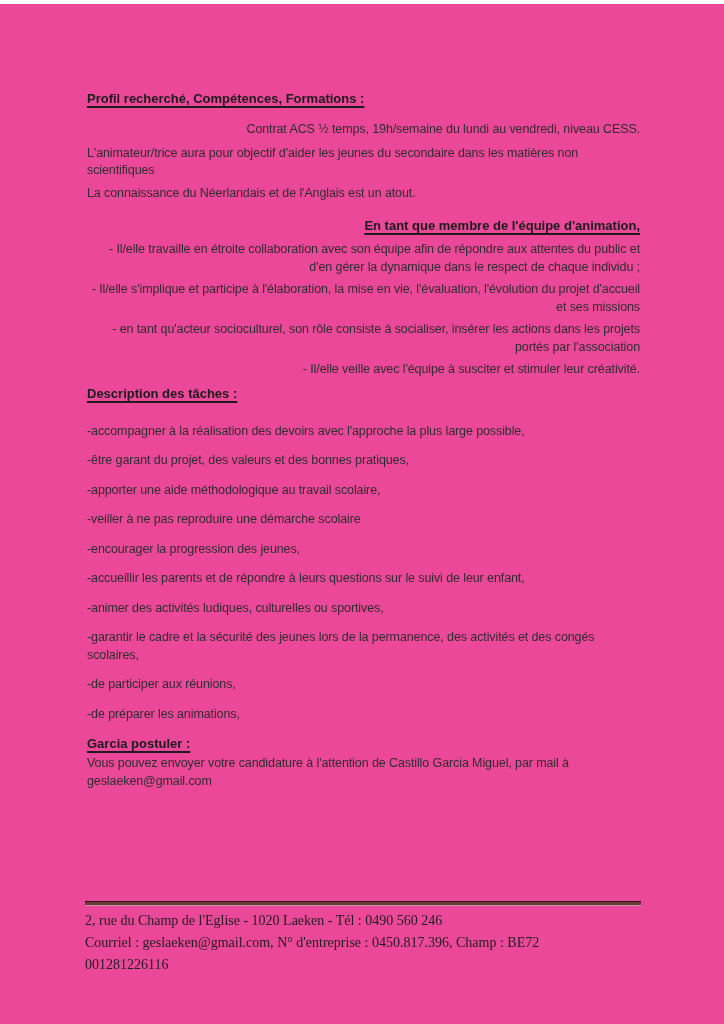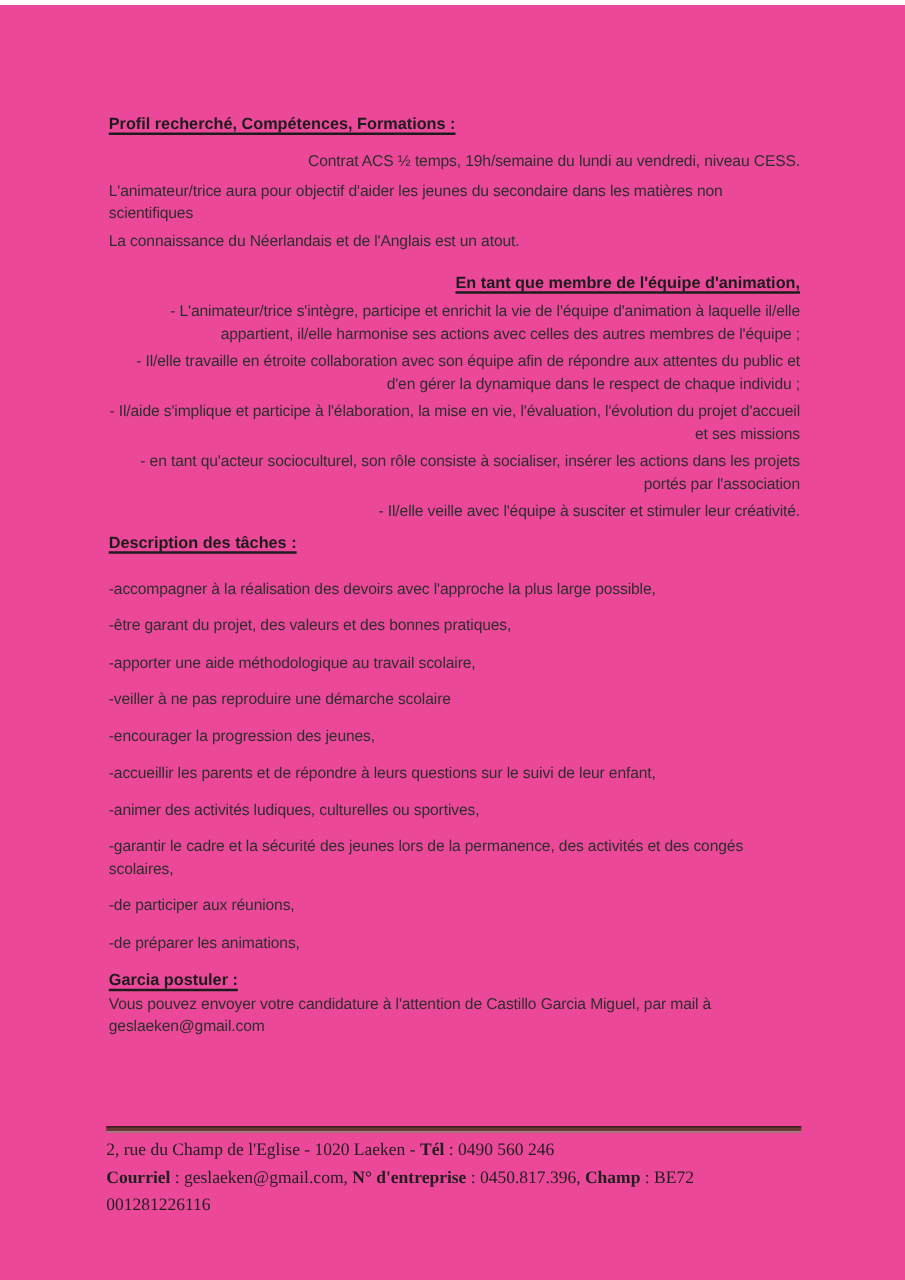--- a/index.html
+++ b/index.html
@@ -58,43 +58,42 @@
     border-bottom: 1px solid #b89a9a;
     margin-bottom: 4px;
   }
   .fline {
     margin: 0;
     font-family: "Liberation Serif", "DejaVu Serif", serif;
     font-size: 14px;
     line-height: 22px;
     color: #1f1f1f;
   }
-  .fline .b { font-weight: bold; }
+  .fline .b { font-weight: normal; }
 </style>
 </head>
 <body>
 
 <div class="page">
   <div class="content">
 
     <h3 class="h mb13">Profil recherché, Compétences, Formations :</h3>
 
     <p class="para mb6">Contrat ACS ½ temps, 19h/semaine du lundi au vendredi, niveau CESS.</p>
     <p class="para mb5">L'animateur/trice aura pour objectif d'aider les jeunes du secondaire dans les matières non scientifiques</p>
     <p class="para mb15">La connaissance du Néerlandais et de l'Anglais est un atout.</p>
 
     <h3 class="h mb6">En tant que membre de l'équipe d'animation,</h3>
 
     <div class="list mb6">
 
-        <p class="para bullet">- L'animateur/trice s'intègre, participe et enrichit la vie de l'équipe d'animation à laquelle il/elle appartient, il/elle harmonise ses actions avec celles des autres membres de l'équipe ;</p>
 
         <p class="para bullet">- Il/elle travaille en étroite collaboration avec son équipe afin de répondre aux attentes du public et d'en gérer la dynamique dans le respect de chaque individu ;</p>
 
-        <p class="para bullet">- Il/aide s'implique et participe à l'élaboration, la mise en vie, l'évaluation, l'évolution du projet d'accueil et ses missions</p>
+        <p class="para bullet">- Il/elle s'implique et participe à l'élaboration, la mise en vie, l'évaluation, l'évolution du projet d'accueil et ses missions</p>
 
         <p class="para bullet">- en tant qu'acteur socioculturel, son rôle consiste à socialiser, insérer les actions dans les projets portés par l'association</p>
 
         <p class="para bullet">- Il/elle veille avec l'équipe à susciter et stimuler leur créativité.</p>
       </div>
 
     <h3 class="h mb20">Description des tâches :</h3>
 
     <div class="list">
 

